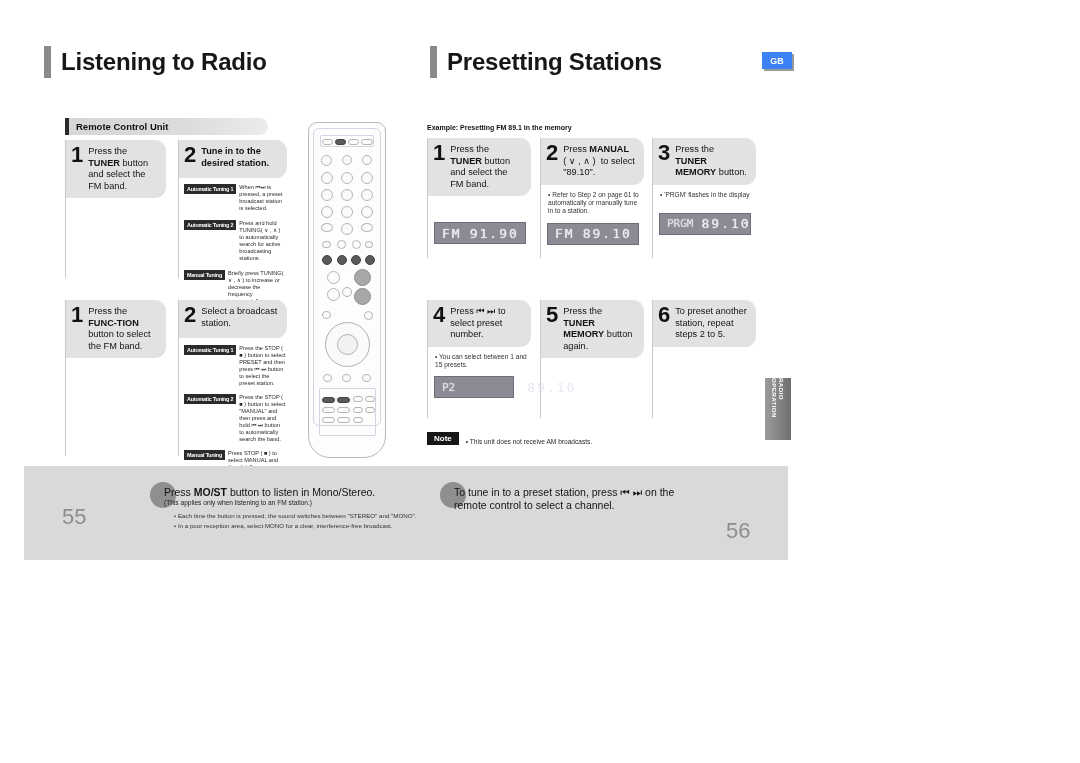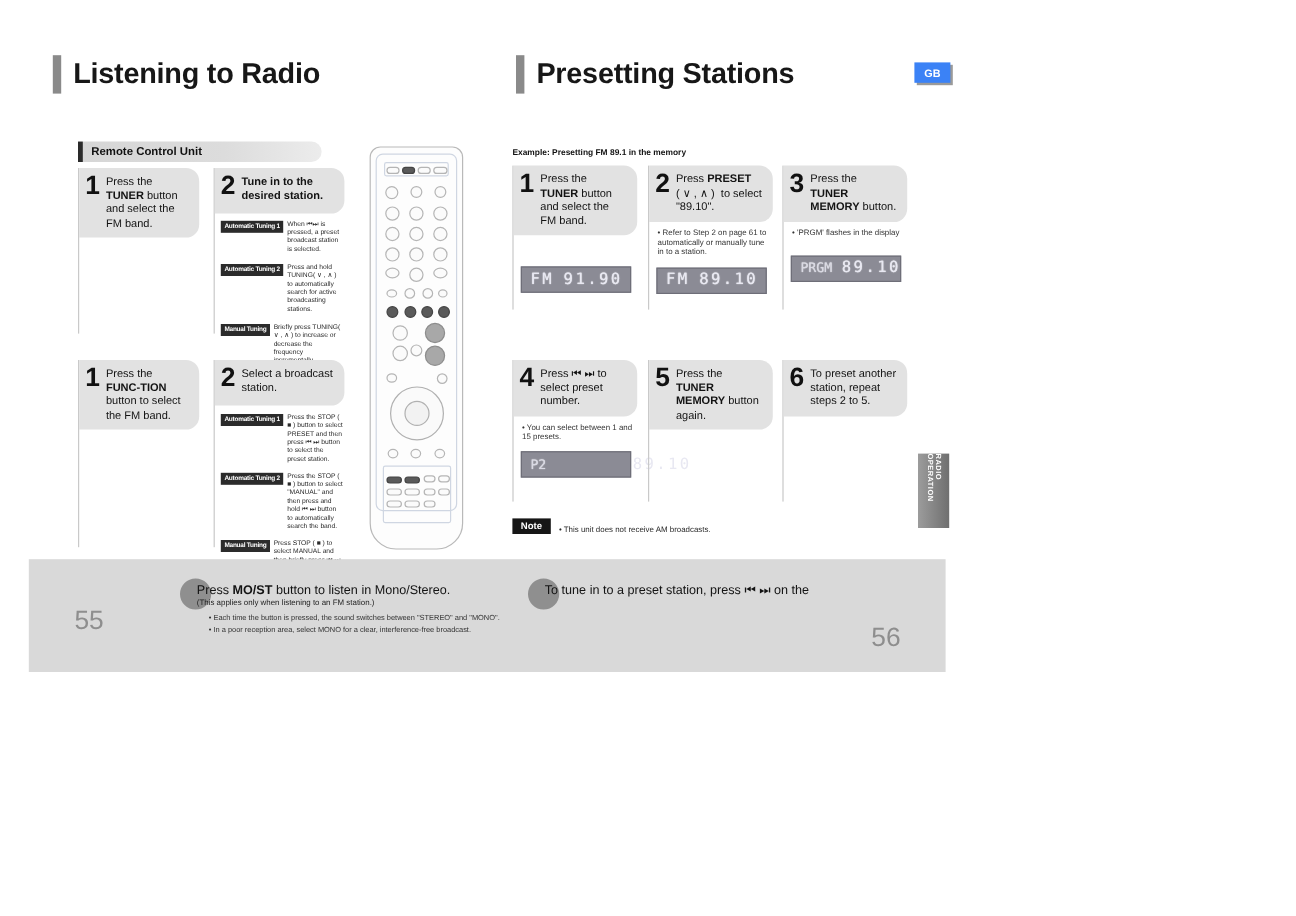--- a/index.html
+++ b/index.html
@@ -321,21 +321,21 @@
     <div class="lcd" style="width:92px; margin-top:26px;">
       <span>FM</span>
       <span class="spacer"></span>
       <span>91.90</span>
     </div>
   </div>
 
   <div class="col" style="left:540px; top:138px; width:107px; height:120px;">
     <div class="step-head" style="width:103px;">
       <div class="step-num">2</div>
-      <div class="step-txt">Press <b>PRESET</b><br>( ∨ , ∧ )&nbsp; to select "89.10".</div>
+      <div class="step-txt">Press <b>MANUAL</b><br>( ∨ , ∧ )&nbsp; to select "89.10".</div>
     </div>
     <div class="bullets">
       <p>• Refer to Step 2 on page 61 to automatically or manually tune in to a station.</p>
     </div>
     <div class="lcd" style="width:92px; margin-top:7px;">
       <span>FM</span>
       <span class="spacer"></span>
       <span>89.10</span>
     </div>
   </div>
@@ -356,21 +356,21 @@
   </div>
 
   <div class="col" style="left:427px; top:300px; width:107px; height:118px;">
     <div class="step-head" style="width:103px;">
       <div class="step-num">4</div>
       <div class="step-txt">Press ⏮ ⏭ to select preset number.</div>
     </div>
     <div class="bullets">
       <p>• You can select between 1 and 15 presets.</p>
     </div>
-    <div class="lcd" style="width:92px; margin-top:7px;gap:32px;">
+    <div class="lcd" style="width:80px; margin-top:7px;gap:32px;">
       <span class="prgm">P2</span>
       <span class="spacer"></span>
       <span>89.10</span>
     </div>
   </div>
 
   <div class="col" style="left:540px; top:300px; width:107px; height:118px;">
     <div class="step-head" style="width:103px;">
       <div class="step-num">5</div>
       <div class="step-txt">Press the <b>TUNER MEMORY</b> button again.</div>
@@ -401,15 +401,16 @@
     <div class="tipcircle"></div>
     <div class="tip-h">Press <b>MO/ST</b> button to listen in Mono/Stereo.</div>
     <div class="tip-sub">(This applies only when listening to an FM station.)</div>
     <div class="tip-bul">• Each time the button is pressed, the sound switches between "STEREO" and "MONO".</div>
     <div class="tip-bul" style="padding-top:1px;">• In a poor reception area, select MONO for a clear, interference-free broadcast.</div>
   </div>
 
   <div class="tipbox" style="left:440px; top:486px; width:270px;">
     <div class="tipcircle"></div>
     <div class="tip-h">To tune in to a preset station, press ⏮ ⏭ on the</div>
+    <div class="tip-h" style="padding-left:14px;">remote control to select a channel.</div>
   </div>
 
 </div>
 
 </body></html>

